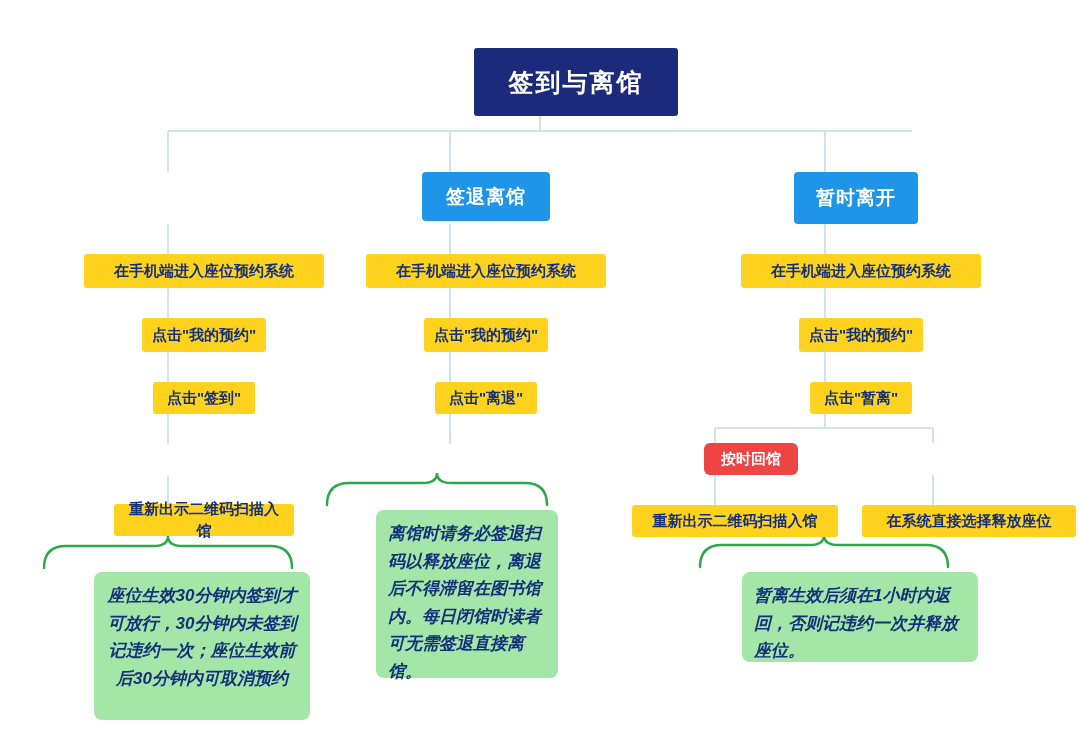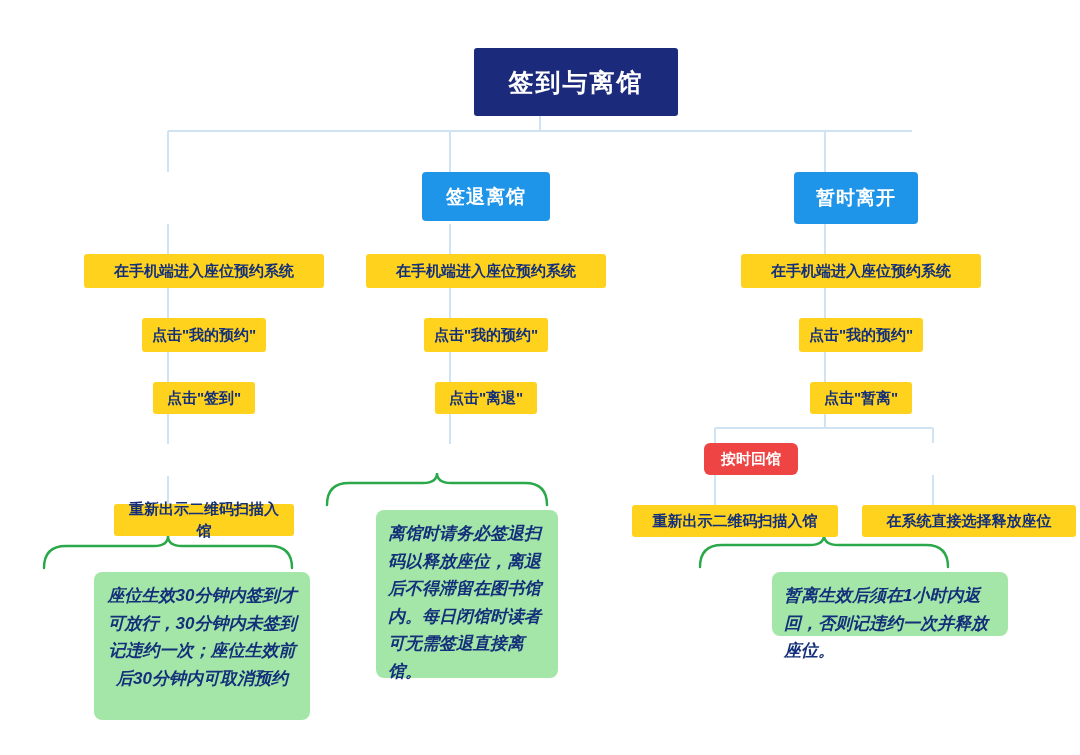--- a/index.html
+++ b/index.html
@@ -144,15 +144,15 @@
 
   <div class="node step" style="left:705px; top:254px; width:240px; height:34px;">在手机端进入座位预约系统</div>
   <div class="node step" style="left:763px; top:318px; width:124px; height:34px;">点击"我的预约"</div>
   <div class="node step" style="left:774px; top:382px; width:102px; height:32px;">点击"暂离"</div>
 
   <div class="node small-branch" style="left:668px; top:443px; width:94px; height:32px;">按时回馆</div>
 
   <div class="node step" style="left:596px; top:505px; width:206px; height:32px;">重新出示二维码扫描入馆</div>
   <div class="node step" style="left:826px; top:505px; width:214px; height:32px;">在系统直接选择释放座位</div>
 
-  <div class="node note" style="left:736px; top:572px; width:236px; height:64px;">暂离生效后须在1小时内返回，否则记违约一次并释放座位。</div>
+  <div class="node note" style="left:706px; top:572px; width:236px; height:90px;">暂离生效后须在1小时内返回，否则记违约一次并释放座位。</div>
 
 </div>
 
 </body></html>

